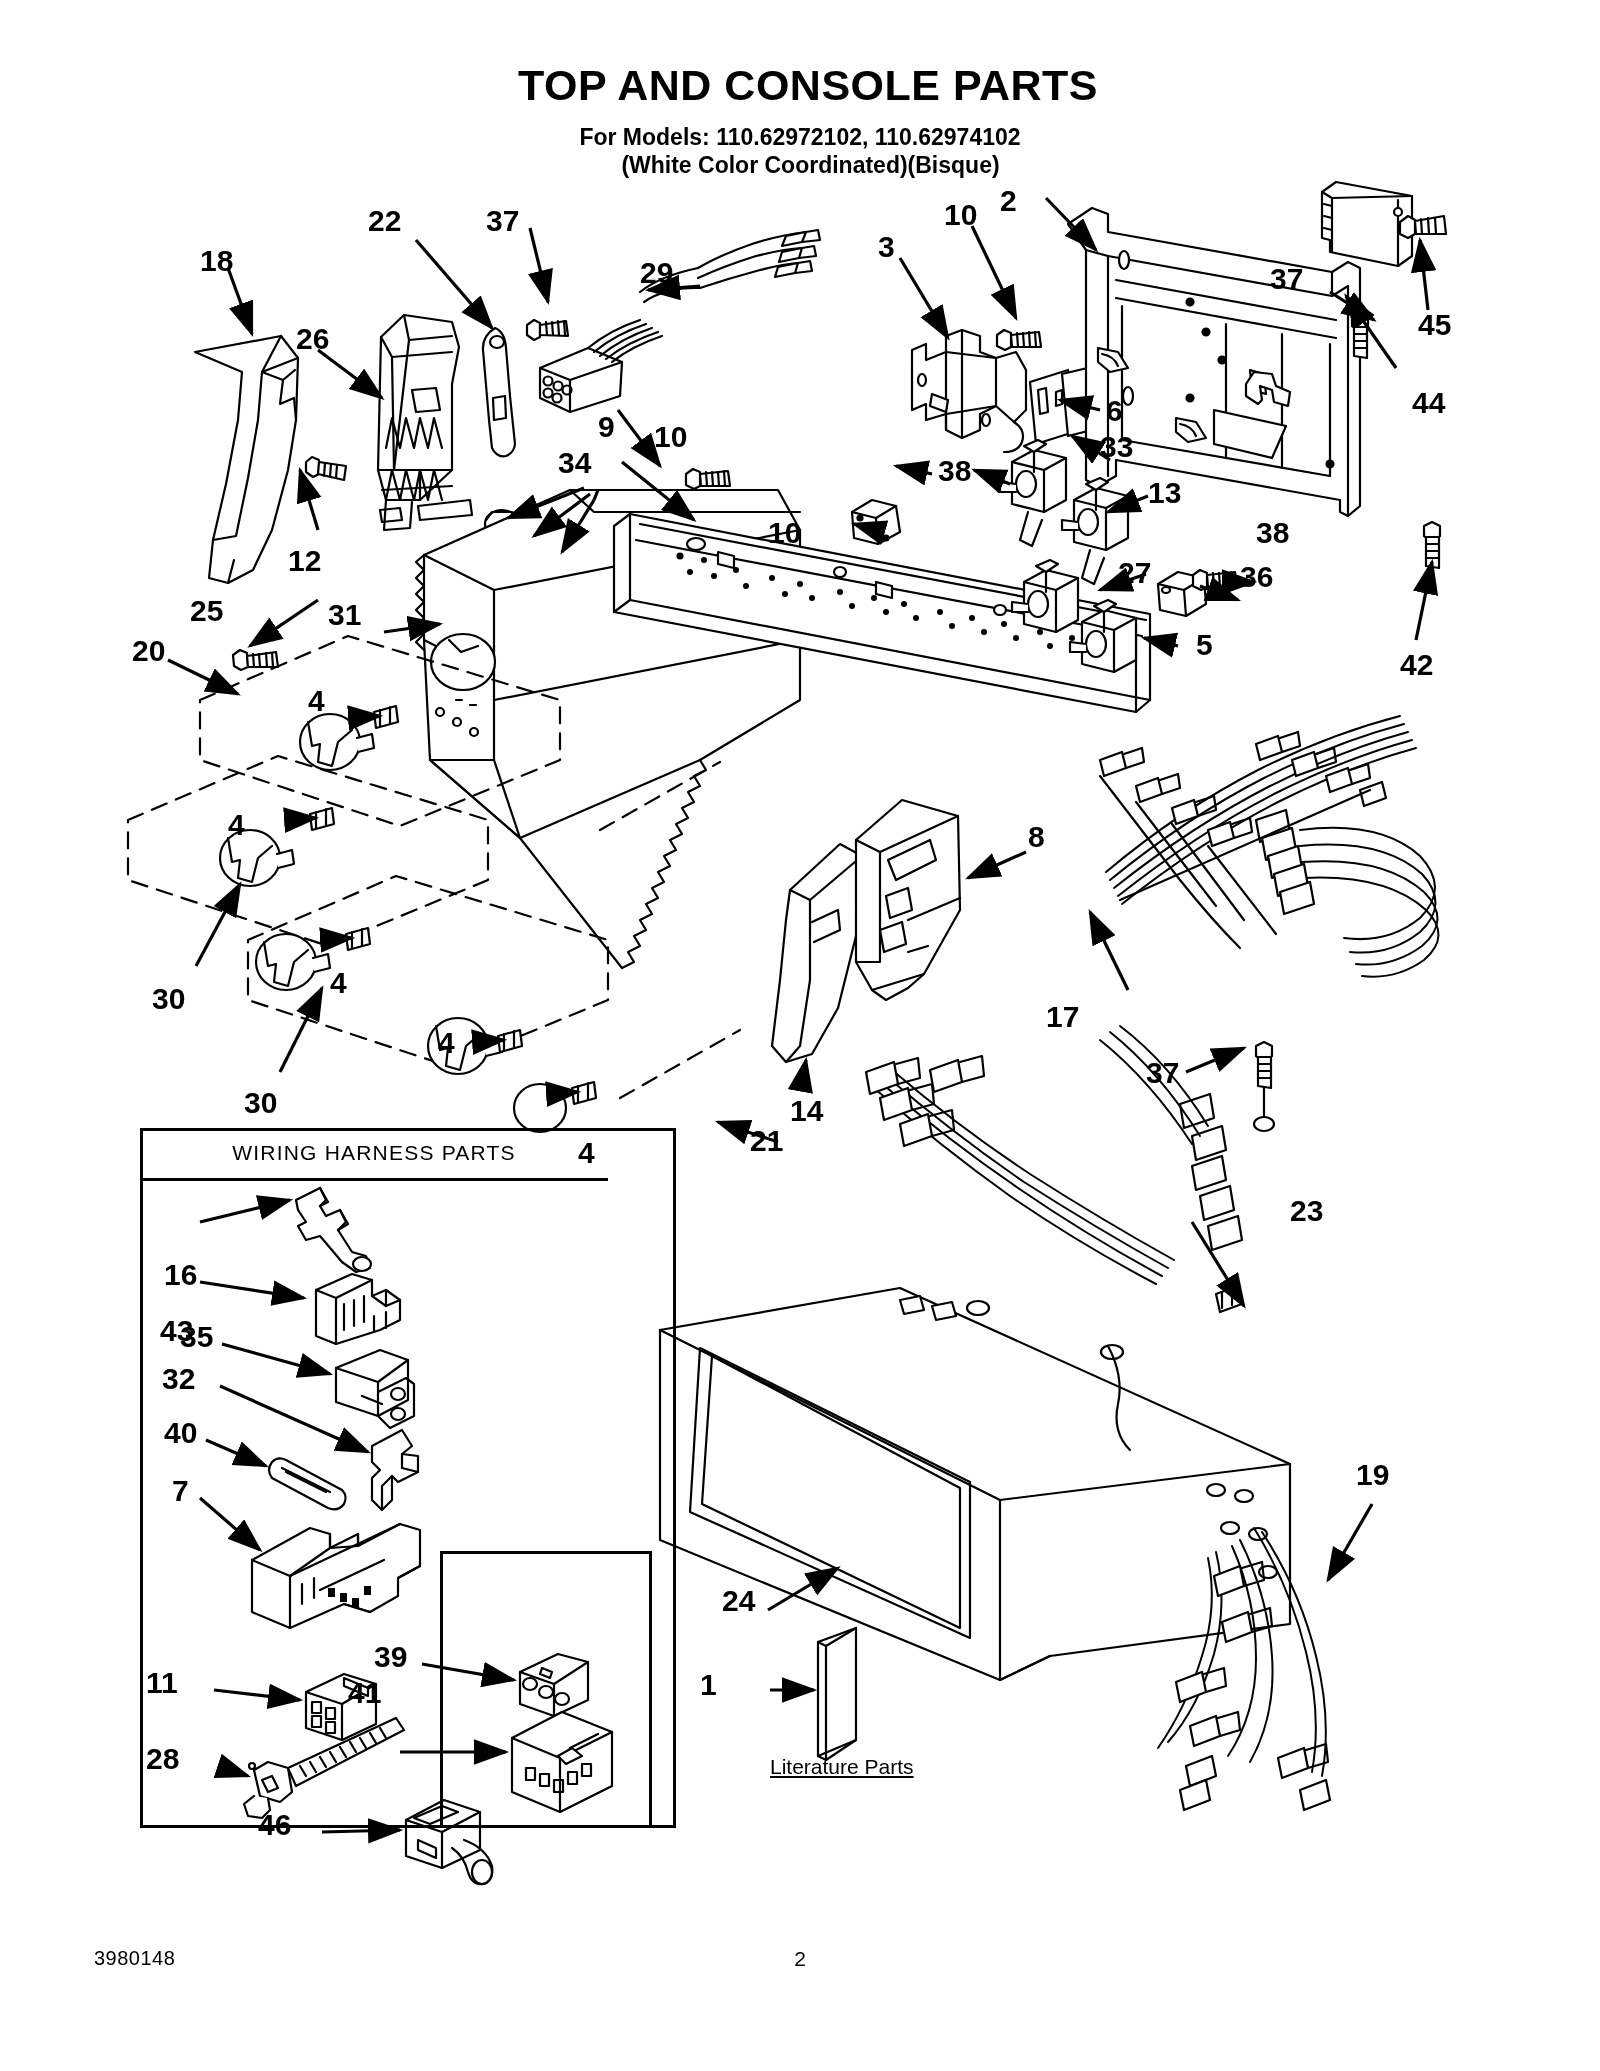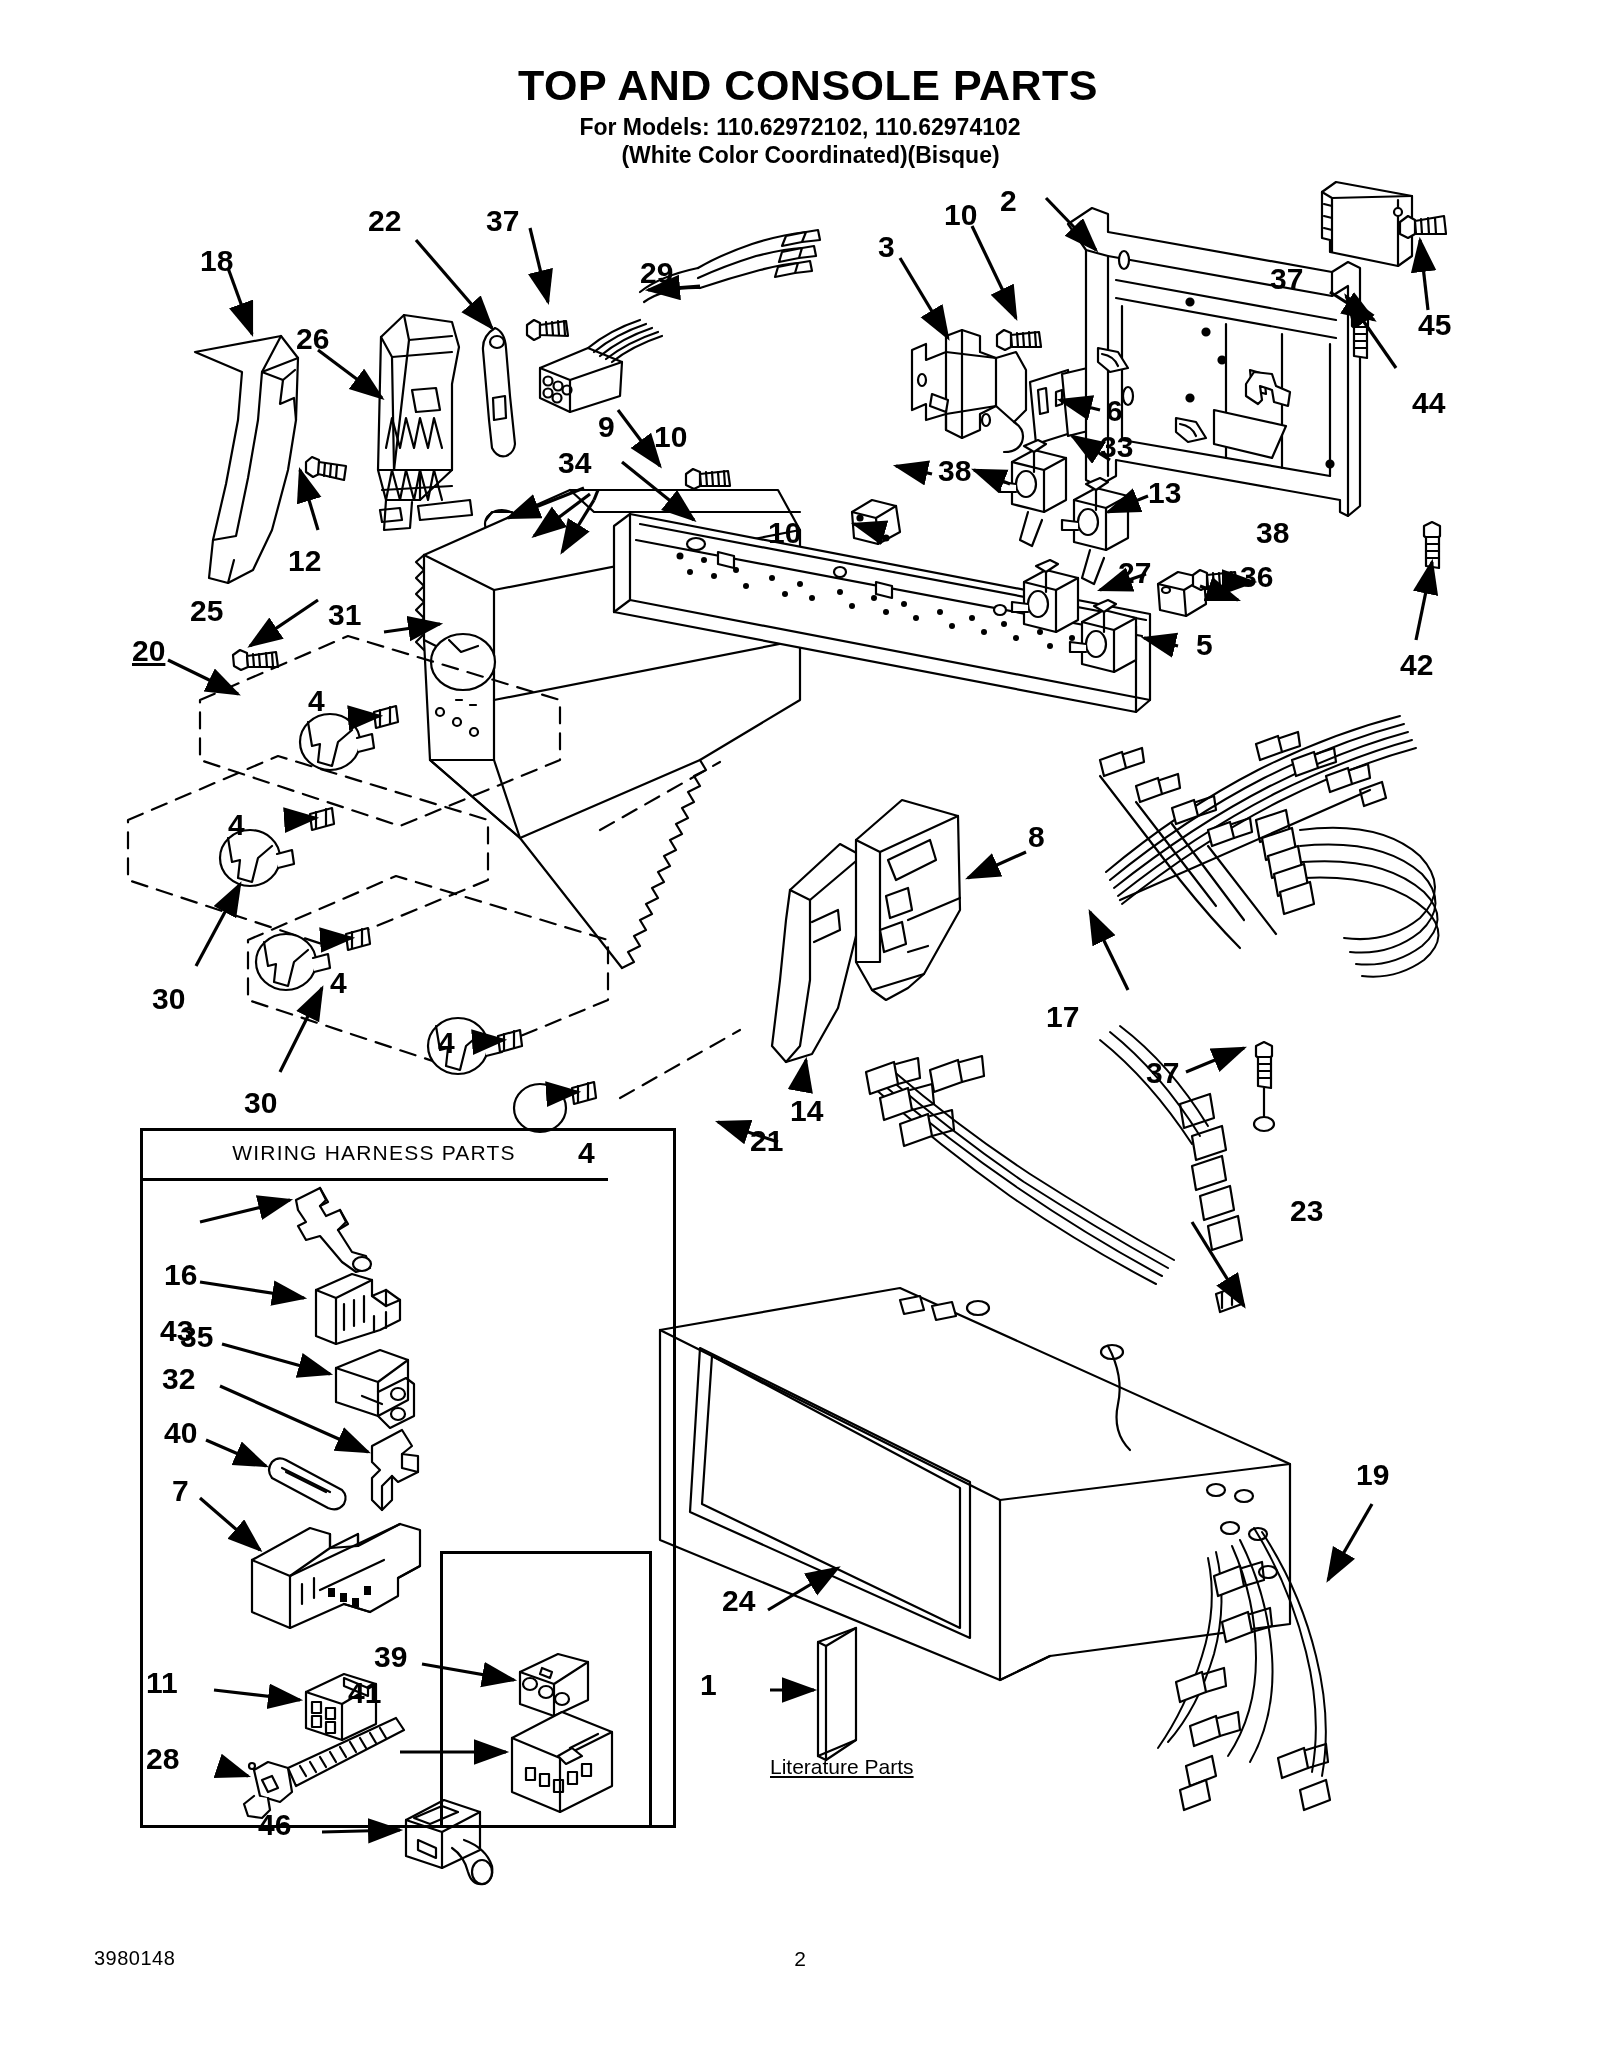--- a/index.html
+++ b/index.html
@@ -34,21 +34,21 @@
     font-size: 43px;
     font-weight: bold;
     letter-spacing: 0.5px;
     line-height: 1.08;
     margin: 0;
     padding-left: 16px;
   }
   .doc-sub1 {
     font-size: 23px;
     font-weight: bold;
-    margin-top: 6px;
+    margin-top: 16px;
     line-height: 1.18;
   }
   .doc-sub2 {
     font-size: 23px;
     font-weight: bold;
     line-height: 1.18;
     margin-left: 21px;
   }
   
   .footer-left {
@@ -865,21 +865,21 @@
   <div class="callout" style="left:1100px; top:432px;">33</div>
   <div class="callout" style="left:938px;  top:456px;">38</div>
   <div class="callout" style="left:1148px; top:478px;">13</div>
   <div class="callout" style="left:598px;  top:412px;">9</div>
   <div class="callout" style="left:654px;  top:422px;">10</div>
   <div class="callout" style="left:558px;  top:448px;">34</div>
   <div class="callout" style="left:768px;  top:518px;">10</div>
   <div class="callout" style="left:288px;  top:546px;">12</div>
   <div class="callout" style="left:190px;  top:596px;">25</div>
   <div class="callout" style="left:328px;  top:600px;">31</div>
-  <div class="callout" style="left:132px;  top:636px;text-decoration:underline;">20</div>
+  <div class="callout" style="left:132px;  top:636px;">20</div>
   <div class="callout" style="left:1118px; top:558px;">27</div>
   <div class="callout" style="left:1256px; top:518px;">38</div>
   <div class="callout" style="left:1240px; top:562px;">36</div>
   <div class="callout" style="left:1196px; top:630px;">5</div>
   <div class="callout" style="left:1400px; top:650px;">42</div>
   <div class="callout" style="left:308px;  top:686px;">4</div>
   <div class="callout" style="left:228px;  top:810px;">4</div>
   <div class="callout" style="left:330px;  top:968px;">4</div>
   <div class="callout" style="left:438px;  top:1028px;">4</div>
   <div class="callout" style="left:578px;  top:1138px;">4</div>

